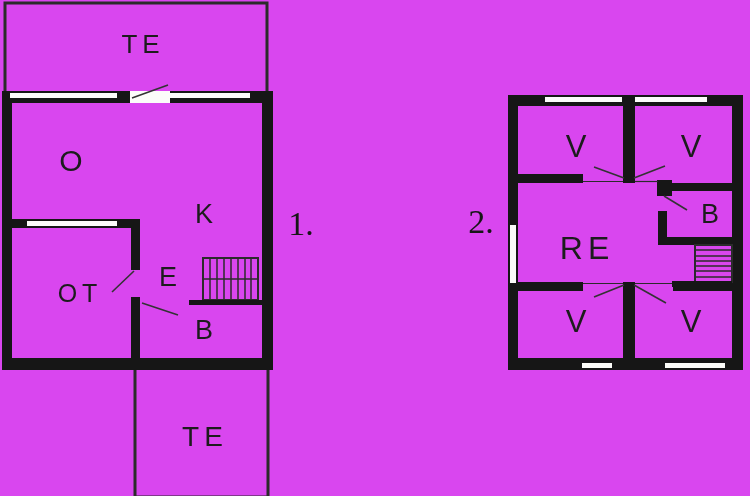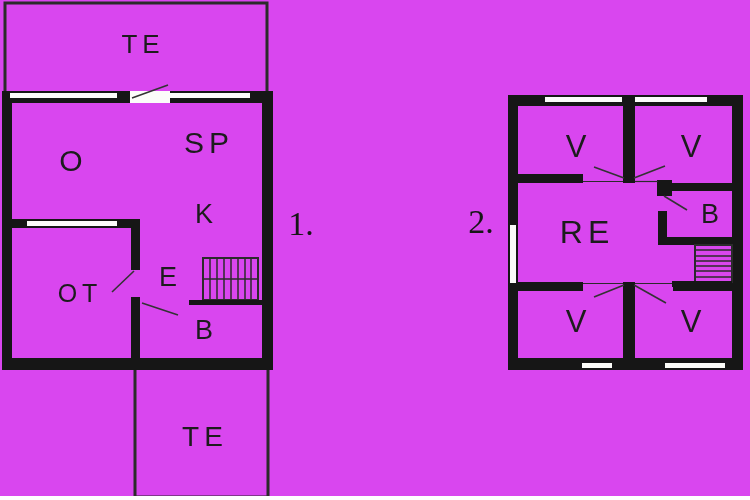--- a/index.html
+++ b/index.html
@@ -120,29 +120,28 @@
         <line x1="634" y1="178" x2="665" y2="166"></line>
         <line x1="594" y1="297" x2="624" y2="285"></line>
         <line x1="634" y1="285" x2="666" y2="303"></line>
         <line x1="664" y1="196" x2="687" y2="210"></line>
       </g>
     </g>
   </svg>
 
   <span class="lbl sp2" style="left:141px;top:44px;font-size:26px;">TE</span>
   <span class="lbl" style="left:71px;top:161px;font-size:30px;">O</span>
-  <span class="lbl sp2" style="left:207px;top:143px;font-size:30px;">SP</span>
   <span class="lbl" style="left:204px;top:214px;font-size:27px;">K</span>
   <span class="lbl" style="left:168px;top:277px;font-size:27px;">E</span>
   <span class="lbl sp2" style="left:78px;top:293px;font-size:25px;">OT</span>
   <span class="lbl" style="left:204px;top:330px;font-size:27px;">B</span>
   <span class="lbl sp2" style="left:203px;top:437px;font-size:28px;">TE</span>
   <span class="lbl floor-num" style="left:301px;top:224px;">1.</span>
 
   <span class="lbl" style="left:576px;top:146px;font-size:31px;">V</span>
   <span class="lbl" style="left:691px;top:146px;font-size:31px;">V</span>
-  <span class="lbl sp2" style="left:585px;top:232px;font-size:32px;">RE</span>
+  <span class="lbl sp2" style="left:585px;top:248px;font-size:32px;">RE</span>
   <span class="lbl" style="left:710px;top:214px;font-size:27px;">B</span>
   <span class="lbl" style="left:576px;top:321px;font-size:31px;">V</span>
   <span class="lbl" style="left:691px;top:321px;font-size:31px;">V</span>
   <span class="lbl floor-num" style="left:481px;top:222px;">2.</span>
 
 </div>
 
 </body></html>

